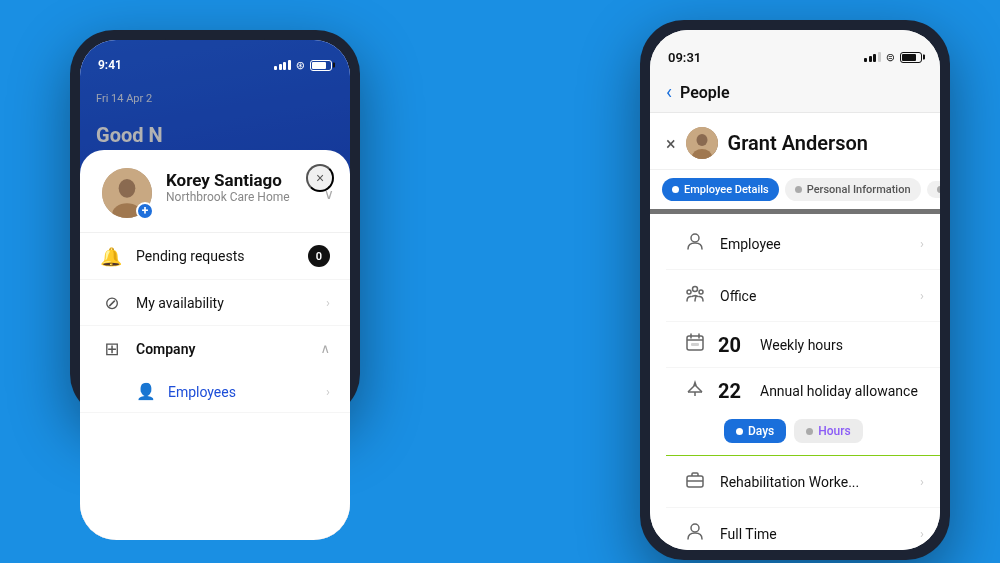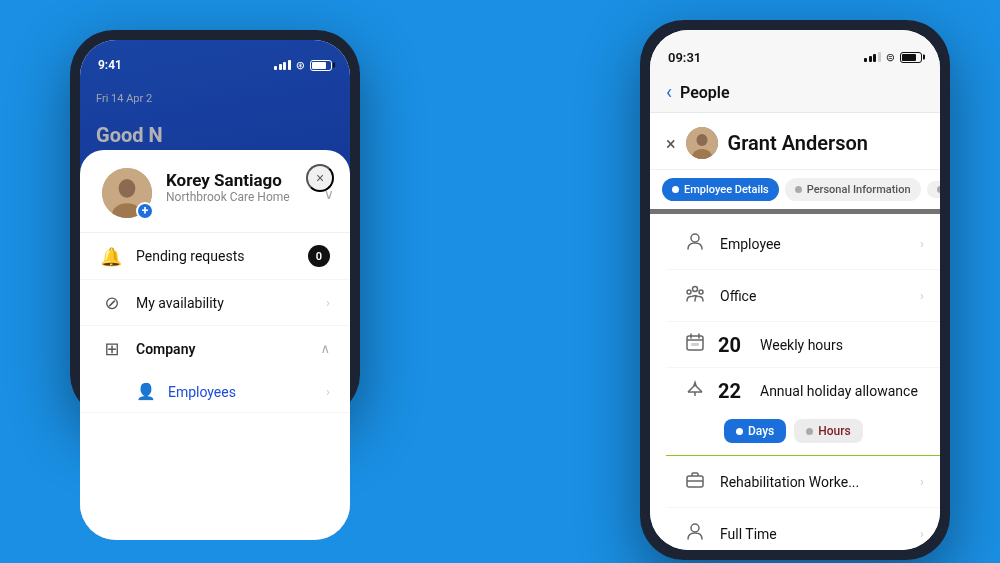--- a/index.html
+++ b/index.html
@@ -260,21 +260,21 @@
     .toggle-group {
       display: flex; gap: 8px;
       padding: 6px 16px 12px 58px;
     }
     .toggle-pill {
       display: flex; align-items: center; gap: 5px;
       padding: 5px 12px; border-radius: 8px;
       font-size: 12px; font-weight: 500;
     }
     .toggle-pill.active { background: #1a6fdb; color: #fff; }
-    .toggle-pill.inactive { background: #ececec; color: #7f1d1d; }
+    .toggle-pill.inactive { background: #ececec; color: #8b5cf6; }
     .toggle-dot { width: 7px; height: 7px; border-radius: 50%; }
     .toggle-pill.active .toggle-dot { background: #fff; }
     .toggle-pill.inactive .toggle-dot { background: #aaa; }
 
     
     .face-svg { width: 100%; height: 100%; }
   </style>
 </head>
 <body>
 

